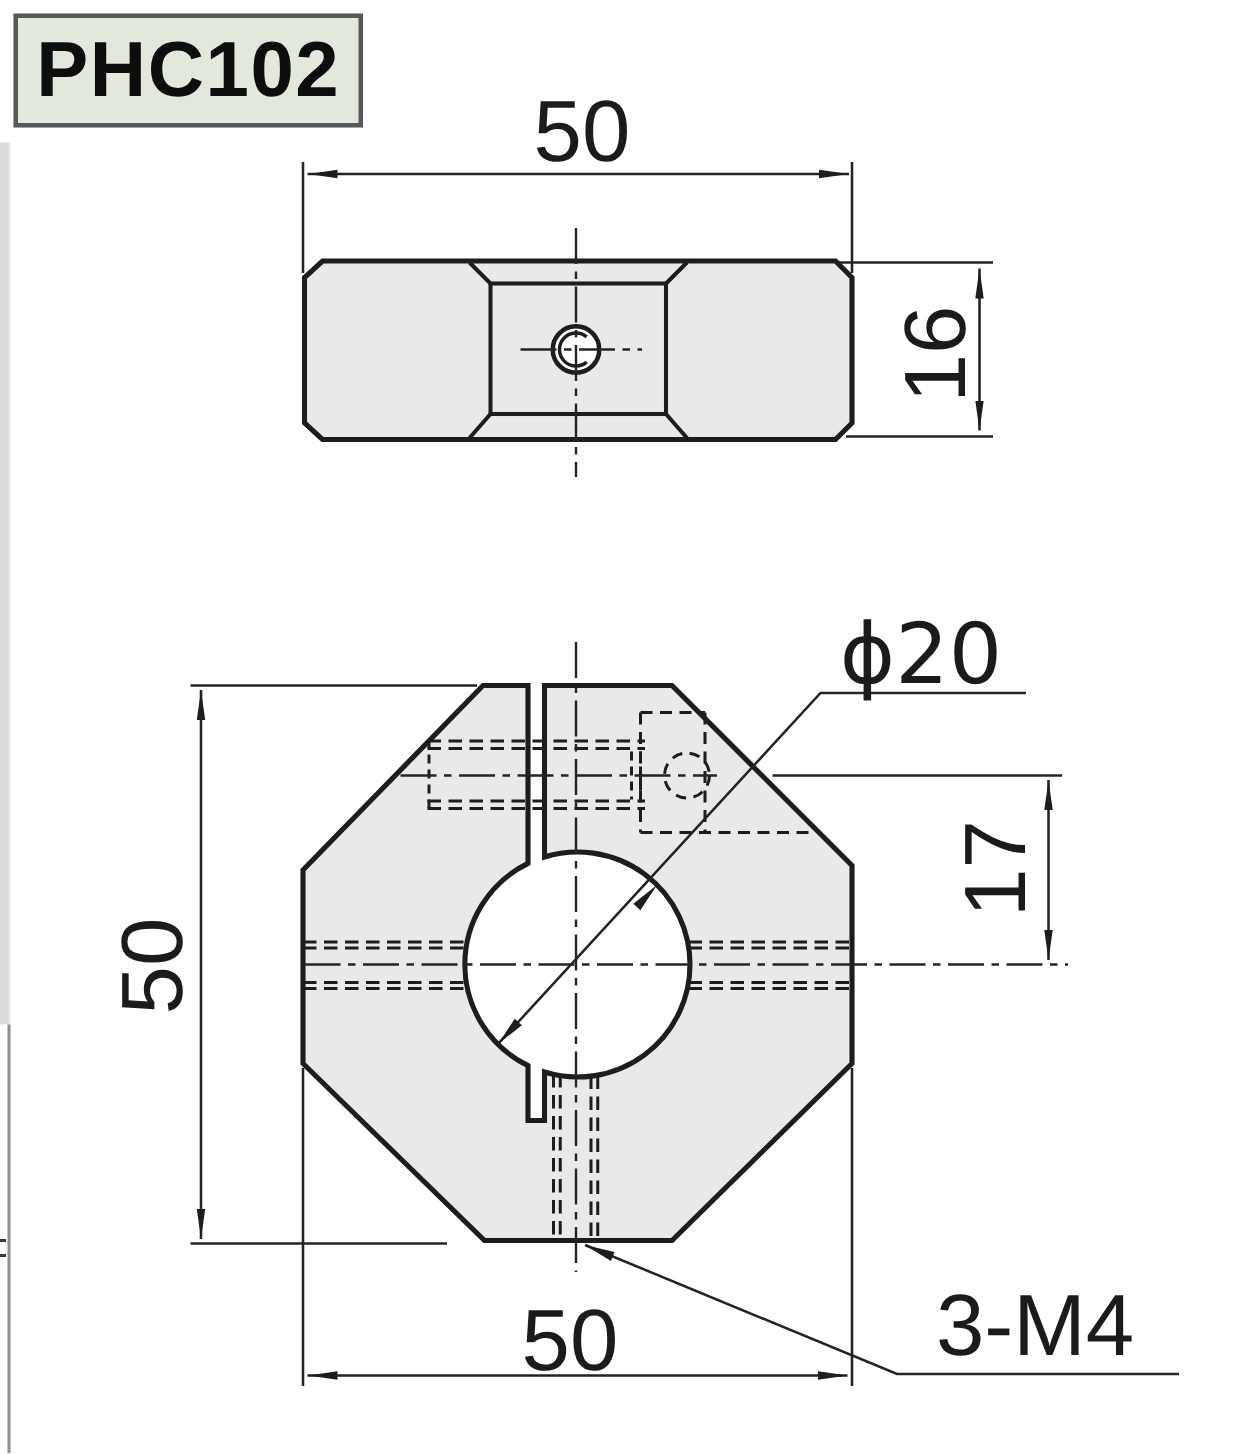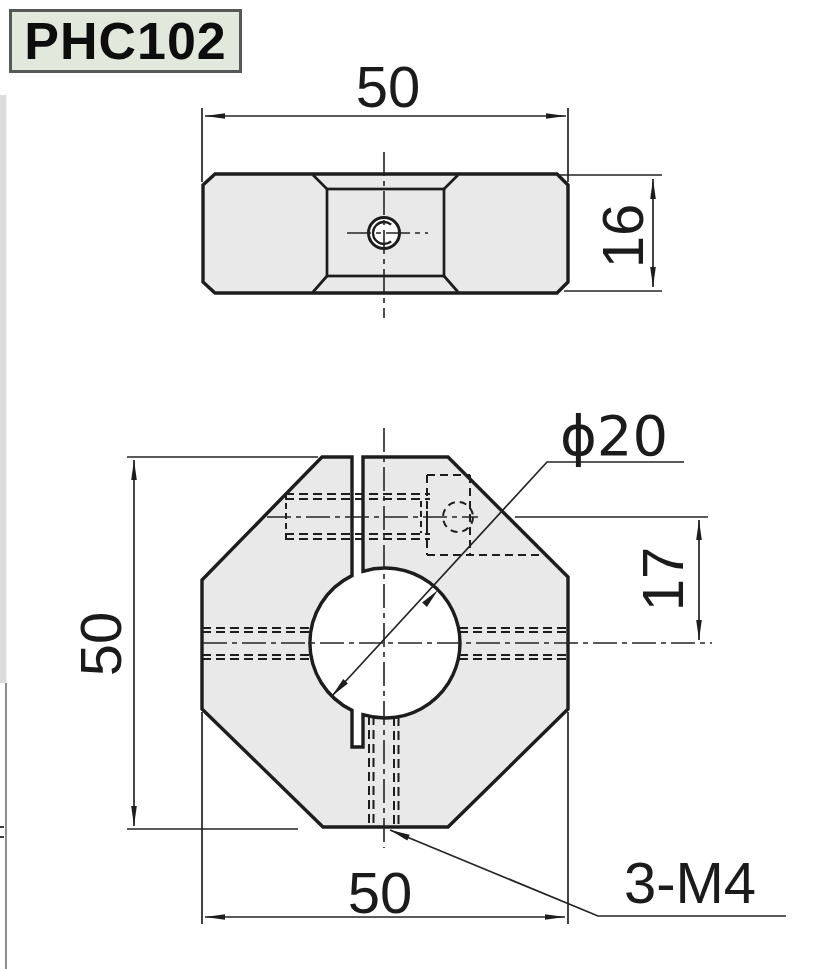--- a/index.html
+++ b/index.html
@@ -4,21 +4,21 @@
 <style>
   html,body{margin:0;padding:0;background:#fff;}
   .screen{position:relative;width:834px;height:969px;background:#ffffff;overflow:hidden;
           font-family:"Liberation Sans",sans-serif;}
   
   .page-edge-strip{position:absolute;left:0;top:95px;width:6px;height:588px;background:#dcdcdc;border-right:1px solid #f2f2f2;}
   .page-edge-line{position:absolute;left:5px;top:683px;width:2px;height:286px;background:#8f8f8f;}
   .page-edge-ticks{position:absolute;left:0;top:826px;width:4px;height:8px;
           border-top:2px solid #3a3a3a;border-bottom:2px solid #3a3a3a;}
   
-  .part-badge{position:absolute;left:9px;top:9px;width:233px;height:64px;background:#e3e8dd;
+  .part-badge{position:absolute;left:9px;top:9px;width:233px;height:76px;background:#e3e8dd;
           border:3px solid #57585a;box-sizing:border-box;display:flex;align-items:center;justify-content:center;}
   .part-badge span{font-size:52px;font-weight:600;color:#0d0d0d;letter-spacing:1px;line-height:1;}
   svg{position:absolute;left:0;top:0;}
   .outline{fill:#e9e9e9;stroke:#1d1d1d;stroke-width:3.4;stroke-linejoin:miter;}
   .solid2{fill:none;stroke:#1d1d1d;stroke-width:2.7;}
   .hidden-ln{fill:none;stroke:#1d1d1d;stroke-width:2;stroke-dasharray:9 5;}
   .center-ln{fill:none;stroke:#242424;stroke-width:1.6;stroke-dasharray:24 5 5 5;}
   .dim-ln{fill:none;stroke:#242424;stroke-width:1.7;}
   .dim-txt{fill:#1b1b1b;font-size:58px;font-family:"Liberation Sans",sans-serif;}
   .dim-txt-phi{fill:#1b1b1b;font-size:56px;font-family:"DejaVu Sans","Liberation Sans",sans-serif;}

